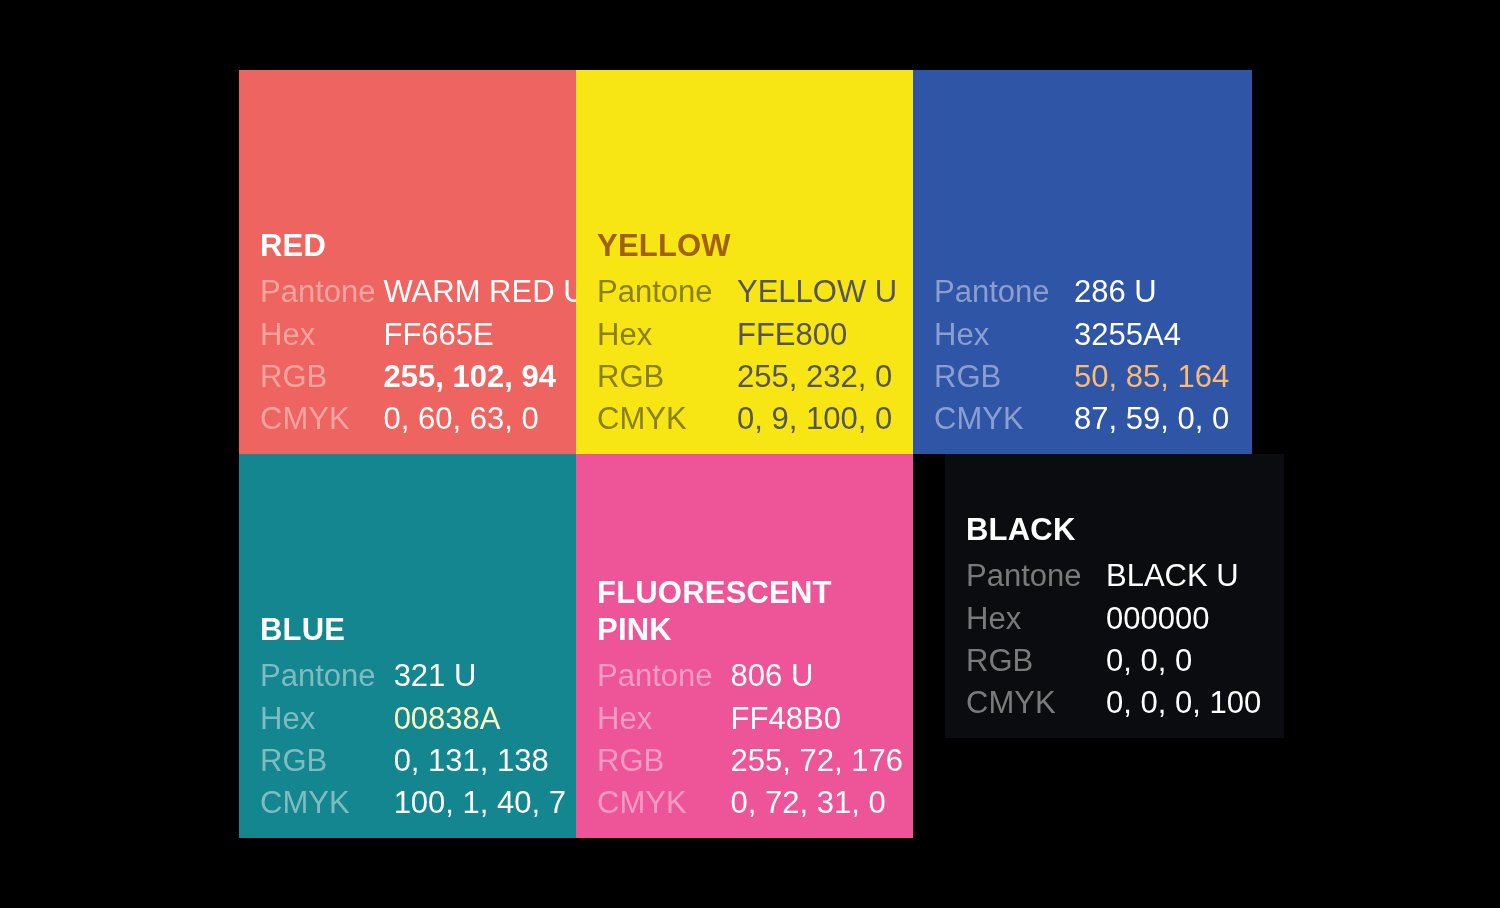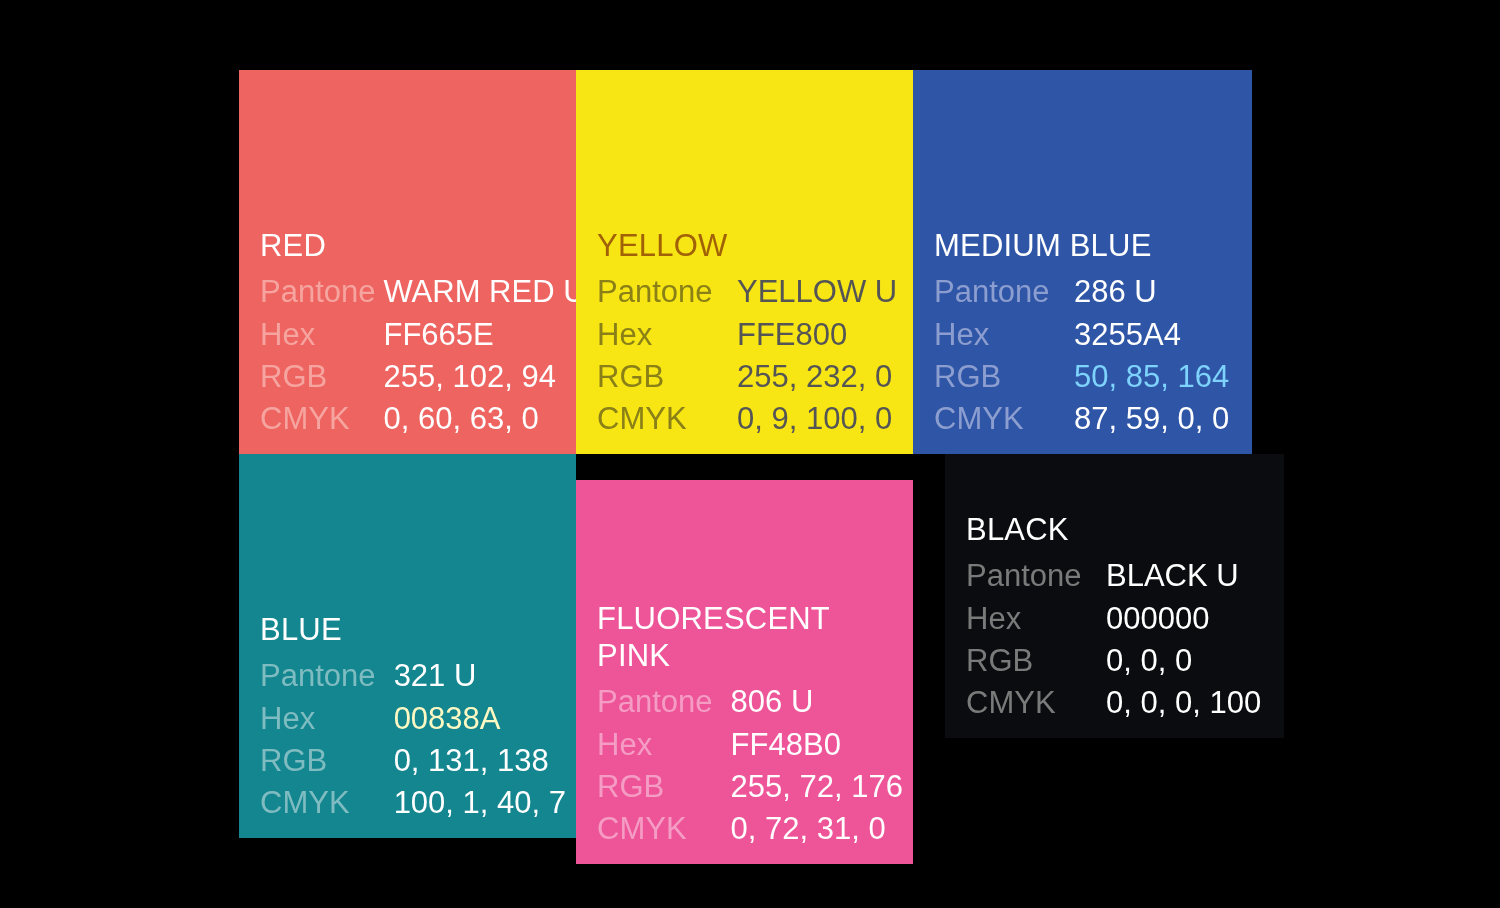--- a/index.html
+++ b/index.html
@@ -27,21 +27,21 @@
     overflow: hidden;
   }
   .swatch-inner {
     position: absolute;
     left: 21px;
     right: 10px;
     bottom: 14px;
   }
   .swatch-title {
     font-size: 31px;
-    font-weight: normal;
+    font-weight: bold;
     letter-spacing: 0.2px;
     line-height: 1.18;
     margin: 0 0 7px 0;
     white-space: pre-line;
   }
   .spec-table {
     border-collapse: collapse;
     font-size: 31px;
     line-height: 1.36;
   }
@@ -52,21 +52,21 @@
   }
   .spec-label {
     width: 132px;
     padding-right: 8px !important;
   }
   
   #swatch-red        { left: 0;     top: 0;     width: 337px; height: 384px; }
   #swatch-yellow     { left: 337px; top: 0;     width: 337px; height: 384px; }
   #swatch-blue       { left: 674px; top: 0;     width: 339px; height: 384px; }
   #swatch-teal       { left: 0;     top: 384px; width: 337px; height: 384px; }
-  #swatch-pink       { left: 337px; top: 384px; width: 337px; height: 384px; margin-top: 26px; }
+  #swatch-pink       { left: 337px; top: 384px; width: 337px; height: 384px; }
   #swatch-black      { left: 674px; top: 384px; width: 339px; height: 284px; margin-left: 32px; }
 </style>
 </head>
 <body style="background: rgb(0, 0, 0);">
 
 <div id="palette-board">
 
   <div class="swatch" id="swatch-red" style="background: rgb(238, 100, 96);">
     <div class="swatch-inner">
       <div class="swatch-title" style="color: rgb(255, 255, 255);">RED</div>
@@ -75,21 +75,21 @@
             <tr>
           <td class="spec-label" style="color: rgb(246, 164, 159);">Pantone</td>
           <td class="spec-value" style="color: rgb(255, 255, 255);">WARM RED U</td>
         </tr>
         <tr>
           <td class="spec-label" style="color: rgb(246, 164, 159);">Hex</td>
           <td class="spec-value" style="color: rgb(255, 255, 255);">FF665E</td>
         </tr>
         <tr>
           <td class="spec-label" style="color: rgb(246, 164, 159);">RGB</td>
-          <td class="spec-value" style="color: rgb(255, 255, 255);">255, 102, 94</td>
+          <td class="spec-value" style="color: rgb(255, 255, 255); font-weight: bold;">255, 102, 94</td>
         </tr>
         <tr>
           <td class="spec-label" style="color: rgb(246, 164, 159);">CMYK</td>
           <td class="spec-value" style="color: rgb(255, 255, 255);">0, 60, 63, 0</td>
         </tr>
       </tbody>
         </table>
     </div>
   </div>
 
@@ -114,34 +114,33 @@
           <td class="spec-label" style="color: rgb(138, 128, 23);">CMYK</td>
           <td class="spec-value" style="color: rgb(85, 85, 85);">0, 9, 100, 0</td>
         </tr>
       </tbody>
         </table>
     </div>
   </div>
 
   <div class="swatch" id="swatch-blue" style="background: rgb(47, 85, 166);">
     <div class="swatch-inner">
-      <div class="swatch-title" style="color: rgb(255, 255, 255);">MEDIUM BLUE</div>
       <table class="spec-table">
         <tbody>
             <tr>
           <td class="spec-label" style="color: rgb(140, 158, 207);">Pantone</td>
           <td class="spec-value" style="color: rgb(255, 255, 255);">286 U</td>
         </tr>
         <tr>
           <td class="spec-label" style="color: rgb(140, 158, 207);">Hex</td>
           <td class="spec-value" style="color: rgb(255, 255, 255);">3255A4</td>
         </tr>
         <tr>
           <td class="spec-label" style="color: rgb(140, 158, 207);">RGB</td>
-          <td class="spec-value" style="color: #7dd3fc; text-align: center;">50, 85, 164</td>
+          <td class="spec-value" style="color: #fdba74; text-align: center;">50, 85, 164</td>
         </tr>
         <tr>
           <td class="spec-label" style="color: rgb(140, 158, 207);">CMYK</td>
           <td class="spec-value" style="color: rgb(255, 255, 255);">87, 59, 0, 0</td>
         </tr>
       </tbody>
         </table>
     </div>
   </div>
 

